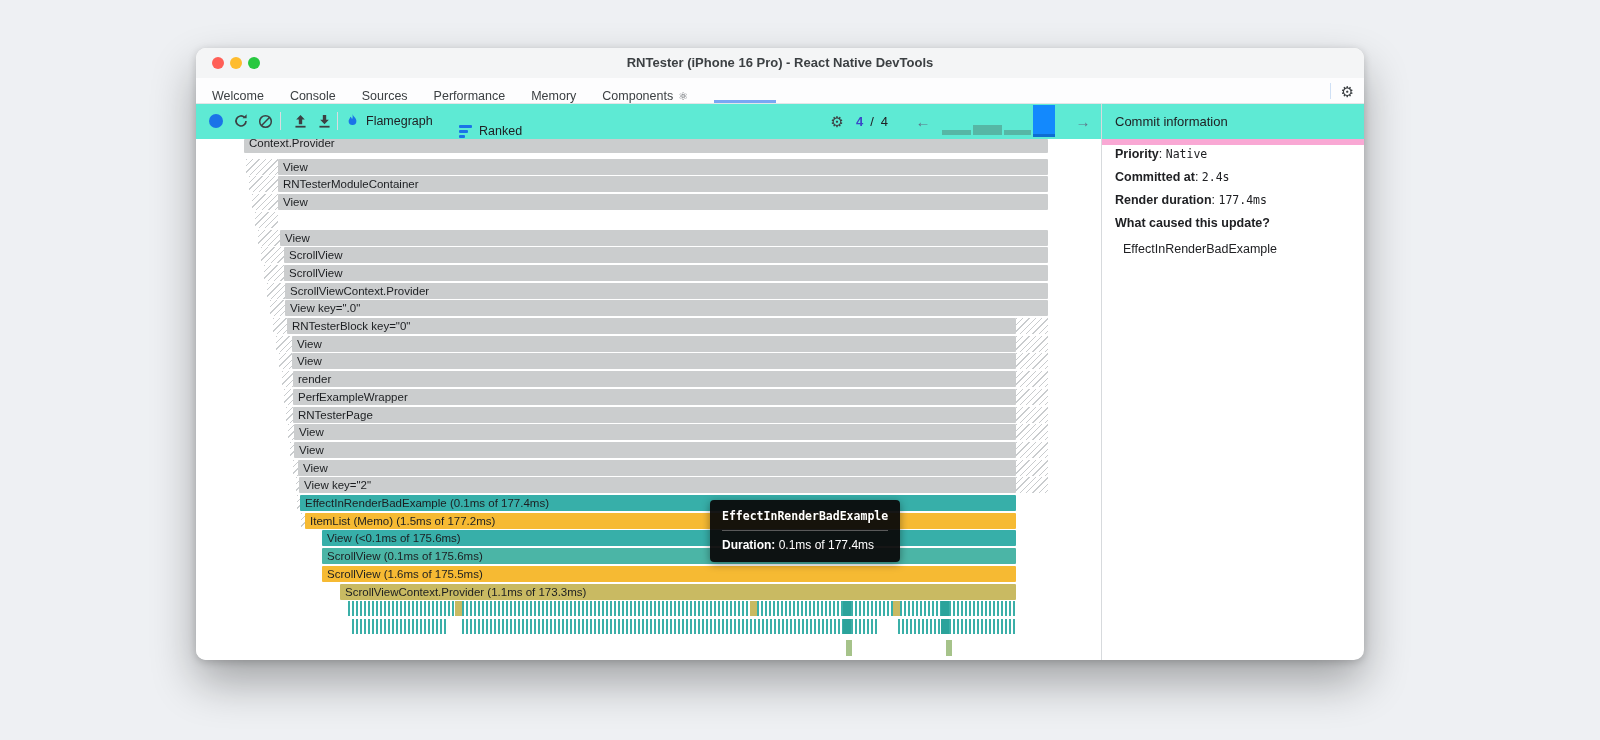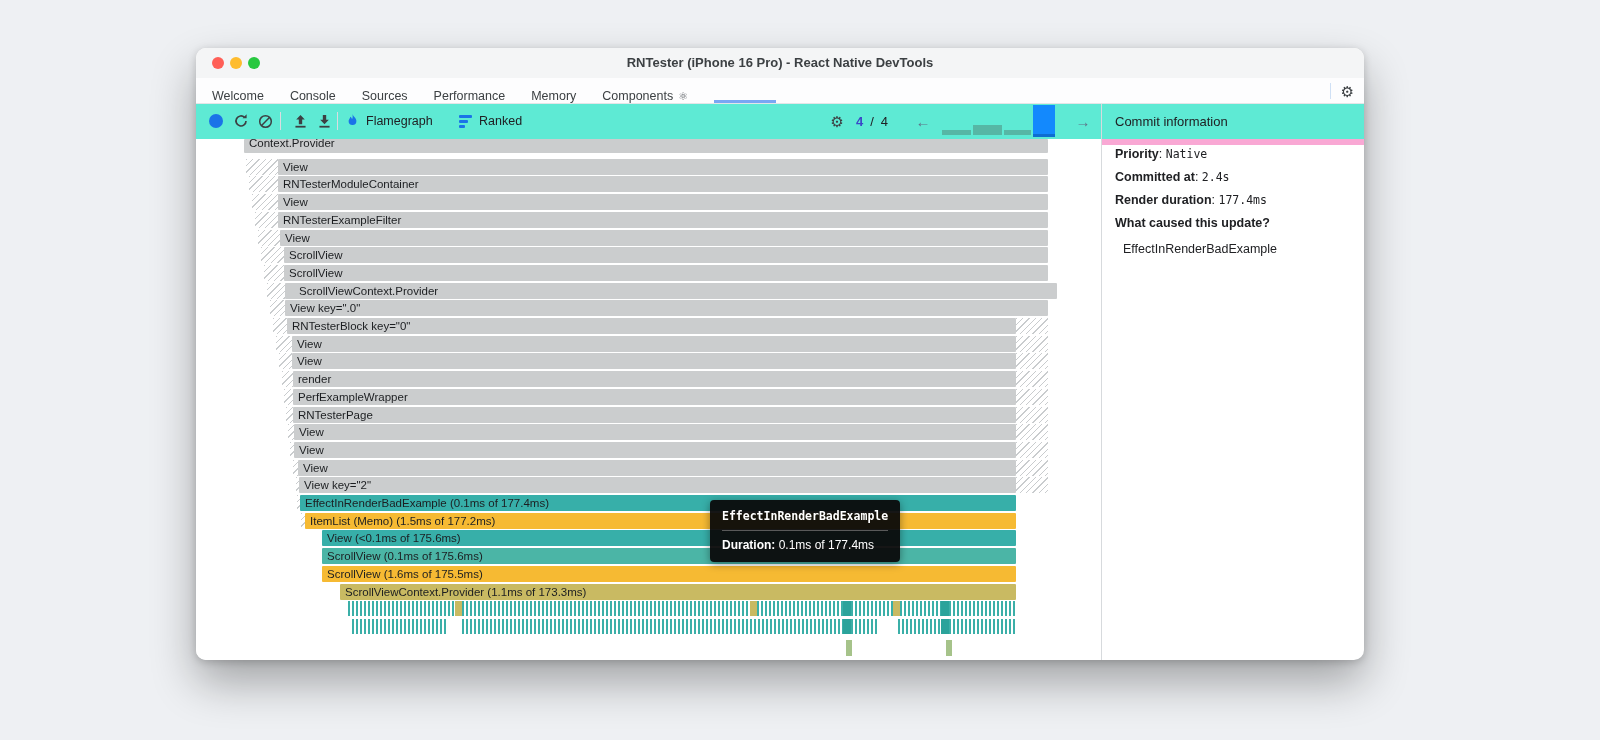--- a/index.html
+++ b/index.html
@@ -122,21 +122,21 @@
       </svg>
     </div>
     <div class="divider" style="left:141px;"></div>
     <div class="tbtn" style="left:150px;">
       <svg width="13" height="15" viewBox="0 0 12 15">
         <path d="M6 0c.5 2.4 3.9 3.7 3.9 7.1A3.9 3.9 0 0 1 2.1 7.1c0-1.7 1.5-2.4 1.6-4.4 1 .6 1.7 1.5 1.8 2.6C6.3 4 6.3 2 6 0z" fill="#1a73e8"></path>
       </svg>
       <span class="viewtab-label">Flamegraph</span>
     </div>
     <div class="flame-underline"></div>
-    <div class="tbtn" style="left:263px;">
+    <div class="tbtn" style="left:263px;align-items:flex-end;">
       <div class="ranked-icon">
         <span style="width:13px;"></span>
           <span style="width:9px;"></span>
           <span style="width:6px;margin-bottom:0;"></span>
       </div>
       <span class="viewtab-label">Ranked</span>
     </div>
 
     <div class="tbtn gear" style="left:631px;width:20px;font-size:15px;">⚙</div>
     <div class="tbtn commit-nav" style="left:660px;">
@@ -185,37 +185,34 @@
       </div>
       <div class="hatch" style="left: 53px; top: 37px; width: 29px;"></div>
       <div class="bar" style="left: 82px; top: 37px; width: 770px; height: 16px; background: rgb(203, 205, 206);">
         <span>RNTesterModuleContainer</span>
       </div>
       <div class="hatch" style="left: 56px; top: 55px; width: 26px;"></div>
       <div class="bar" style="left: 82px; top: 55px; width: 770px; height: 16px; background: rgb(203, 205, 206);">
         <span>View</span>
       </div>
       <div class="hatch" style="left: 59px; top: 73px; width: 23px;"></div>
-      <div class="bar" style="left: 82px; top: 73px; width: 770px; height: 16px; background: rgb(203, 205, 206);">
-        <span>RNTesterExampleFilter</span>
-      </div>
       <div class="hatch" style="left: 62px; top: 91px; width: 22px;"></div>
       <div class="bar" style="left: 84px; top: 91px; width: 768px; height: 16px; background: rgb(203, 205, 206);">
         <span>View</span>
       </div>
       <div class="hatch" style="left: 65px; top: 108px; width: 23px;"></div>
       <div class="bar" style="left: 88px; top: 108px; width: 764px; height: 16px; background: rgb(203, 205, 206);">
         <span>ScrollView</span>
       </div>
       <div class="hatch" style="left: 68px; top: 126px; width: 20px;"></div>
       <div class="bar" style="left: 88px; top: 126px; width: 764px; height: 16px; background: rgb(203, 205, 206);">
         <span>ScrollView</span>
       </div>
       <div class="hatch" style="left: 71px; top: 144px; width: 18px;"></div>
-      <div class="bar" style="left: 89px; top: 144px; width: 763px; height: 16px; background: rgb(203, 205, 206); padding-left: 9px;">
+      <div class="bar" style="left: 89px; top: 144px; width: 763px; height: 16px; background: rgb(203, 205, 206);">
         <span>ScrollViewContext.Provider</span>
       </div>
       <div class="hatch" style="left: 74px; top: 161px; width: 15px;"></div>
       <div class="bar" style="left: 89px; top: 161px; width: 763px; height: 16px; background: rgb(203, 205, 206);">
         <span>View key=".0"</span>
       </div>
       <div class="hatch" style="left: 77px; top: 179px; width: 14px;"></div>
       <div class="bar" style="left: 91px; top: 179px; width: 729px; height: 16px; background: rgb(203, 205, 206);">
         <span>RNTesterBlock key="0"</span>
       </div>

